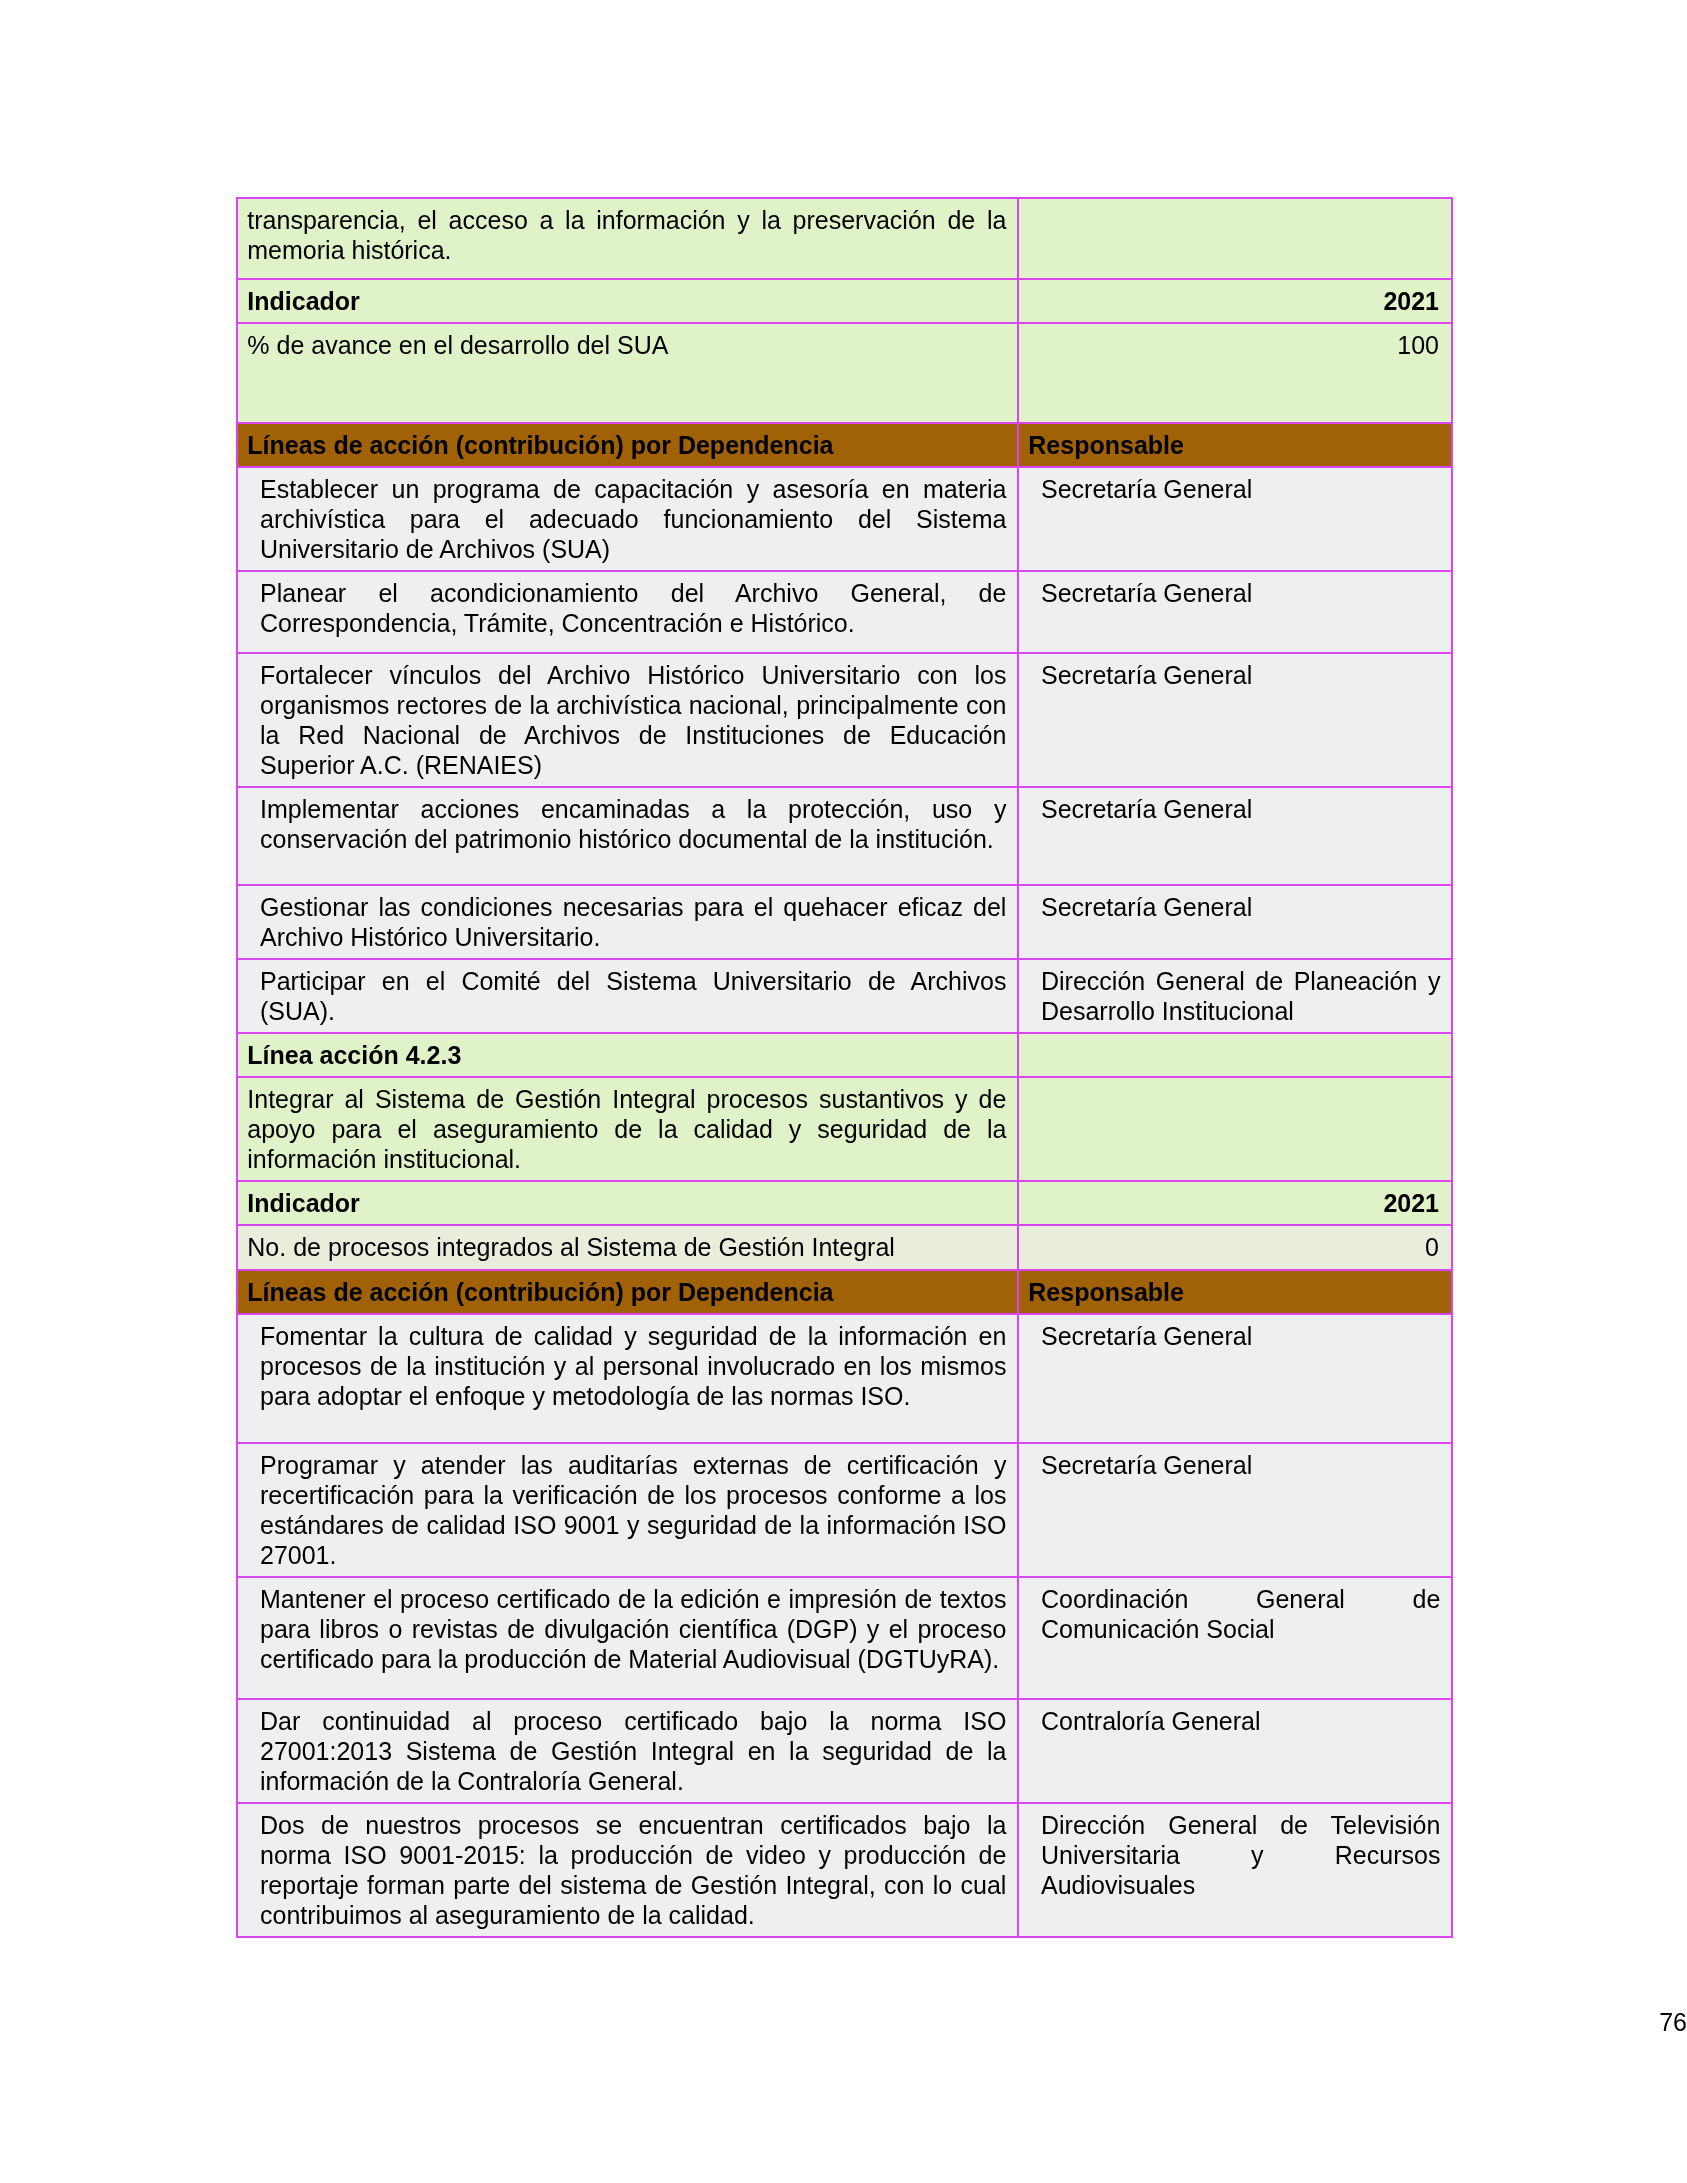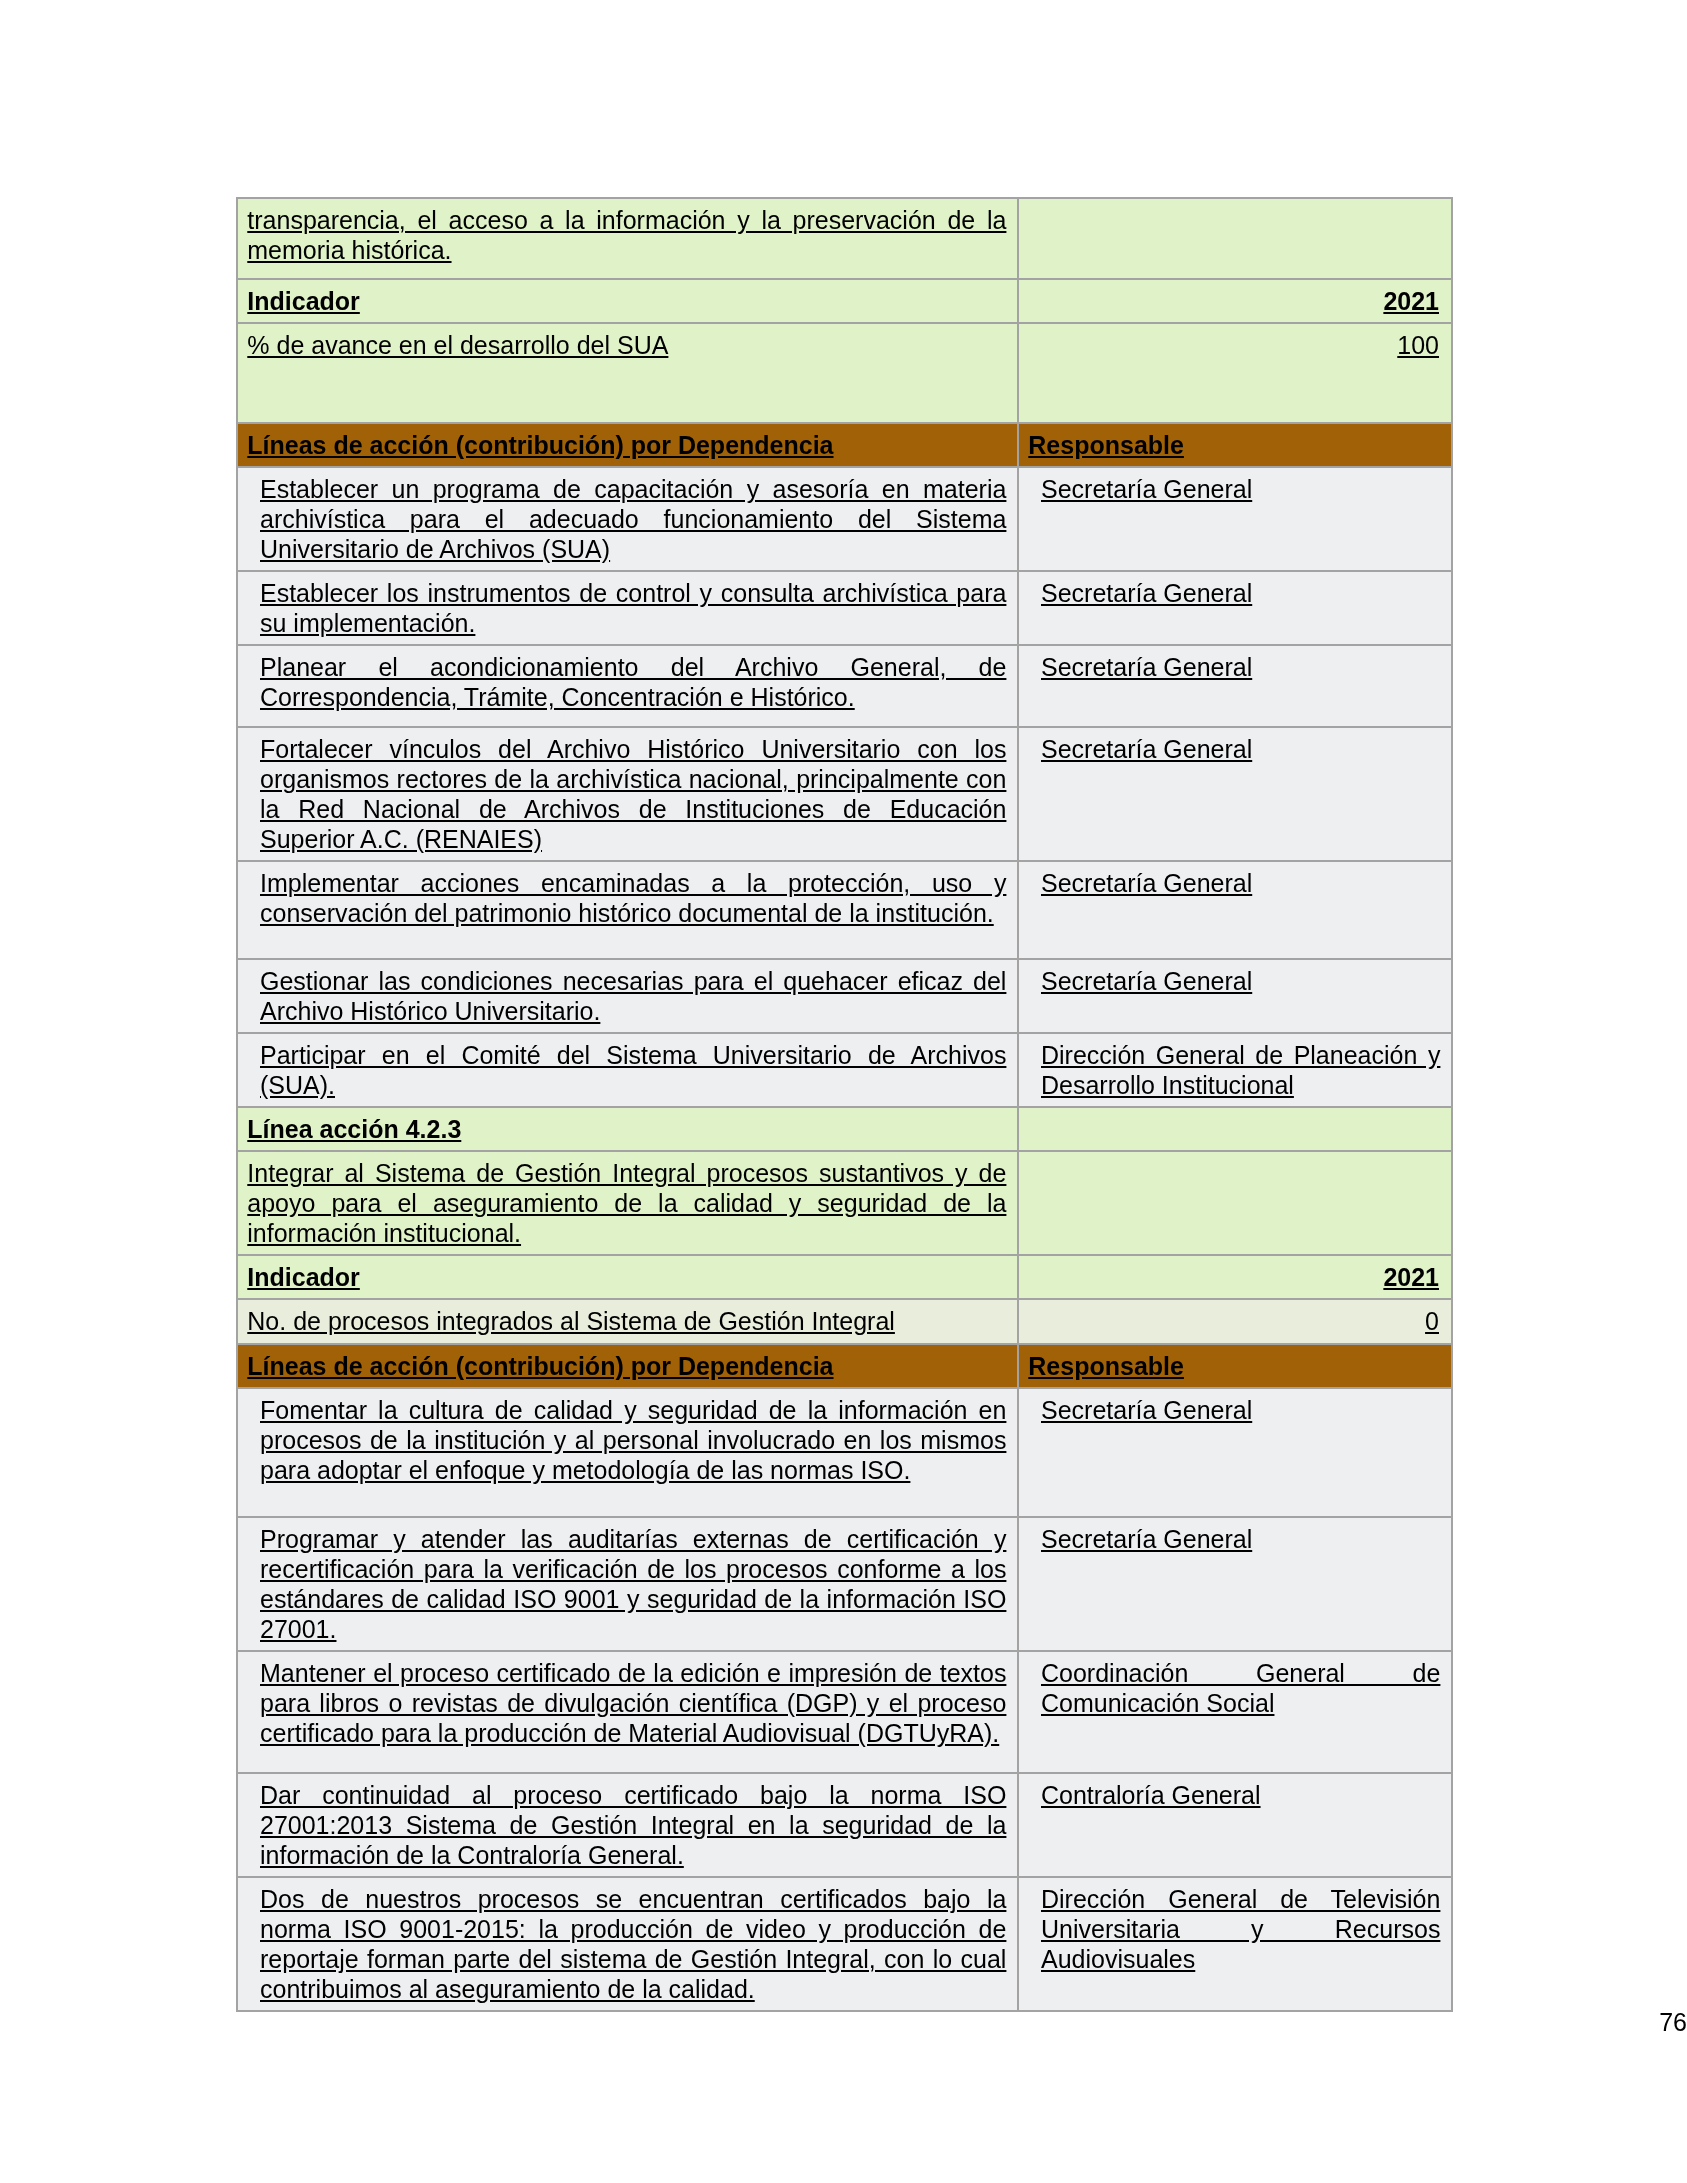--- a/index.html
+++ b/index.html
@@ -16,27 +16,26 @@
     left: 236px;
     top: 197px;
     width: 1215px;
     border-collapse: collapse;
     table-layout: fixed;
     border: 2.6px solid #000000;
   }
   col.c1 { width: 781px; }
   col.c2 { width: 434px; }
   td {
-    border: 2px solid #a3a3a3;
+    border: 2px solid #d946ef;
     vertical-align: top;
     padding: 6px 10.6px 6px 9.3px;
     font-size: 25px;
     line-height: 30px;
     overflow: hidden;
-    text-decoration: underline;
   }
   tr.r-green td { background: #e0f2c8; }
   tr.r-pale  td { background: #e9eddb; }
   tr.r-gray  td { background: #a16207; font-weight: bold; }
   tr.r-body  td { background: #edeff1; padding-left: 22px; }
   tr.r-sep   td { border-top-width: 2.6px; }
   td.c-left  { text-align: justify; }
   td.c-right { text-align: justify; }
   td.b   { font-weight: bold; }
   td.num { text-align: right; padding-right: 12px; }
@@ -72,24 +71,20 @@
       <tr class="r-green" style="height:100px">
         <td class="c-left">% de avance en el desarrollo del SUA</td>
         <td class="c-right num">100</td>
       </tr>
       <tr class="r-gray r-sep" style="height:42px">
         <td class="c-left">Líneas de acción (contribución) por Dependencia</td>
         <td class="c-right">Responsable</td>
       </tr>
       <tr class="r-body" style="height:97px">
         <td class="c-left">Establecer un programa de capacitación y asesoría en materia archivística para el adecuado funcionamiento del Sistema Universitario de Archivos (SUA)</td>
-        <td class="c-right">Secretaría General</td>
-      </tr>
-      <tr class="r-body" style="height:65px">
-        <td class="c-left">Establecer los instrumentos de control y consulta archivística para su implementación.</td>
         <td class="c-right">Secretaría General</td>
       </tr>
       <tr class="r-body" style="height:82px">
         <td class="c-left">Planear el acondicionamiento del Archivo General, de Correspondencia, Trámite, Concentración e Histórico.</td>
         <td class="c-right">Secretaría General</td>
       </tr>
       <tr class="r-body r-sep" style="height:128px">
         <td class="c-left">Fortalecer vínculos del Archivo Histórico Universitario con los organismos rectores de la archivística nacional, principalmente con la Red Nacional de Archivos de Instituciones de Educación Superior A.C. (RENAIES)</td>
         <td class="c-right">Secretaría General</td>
       </tr>

